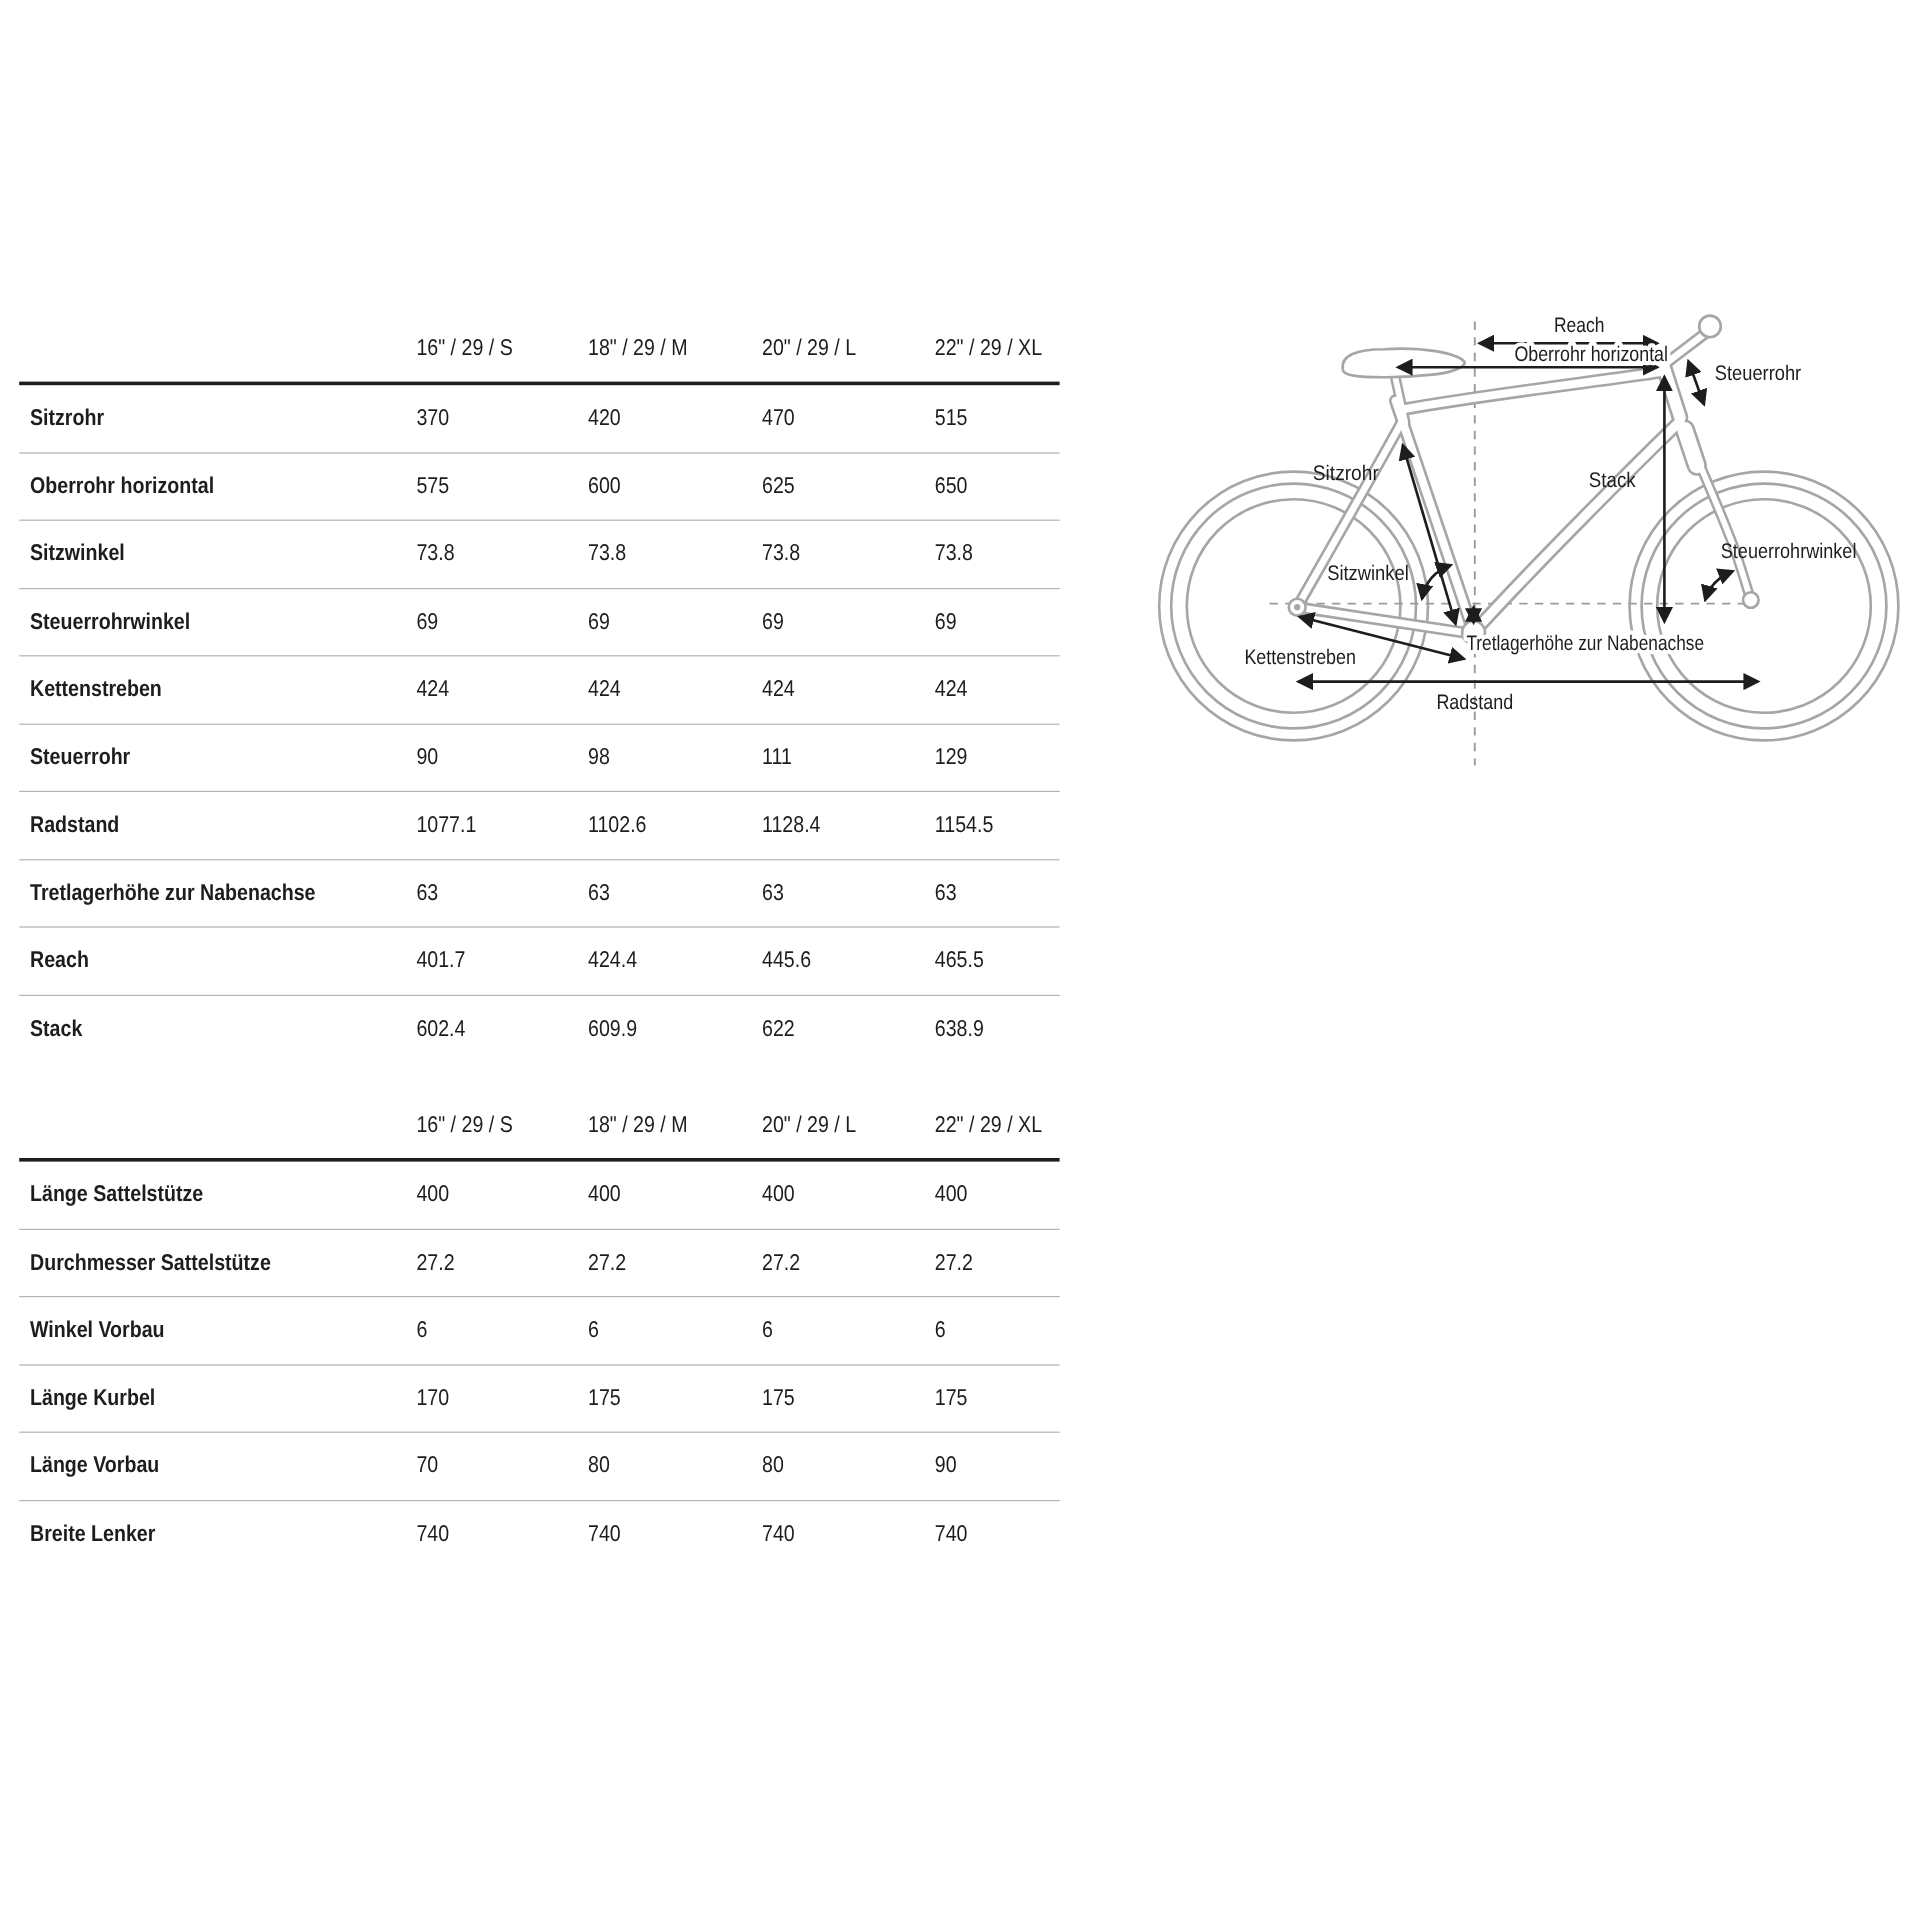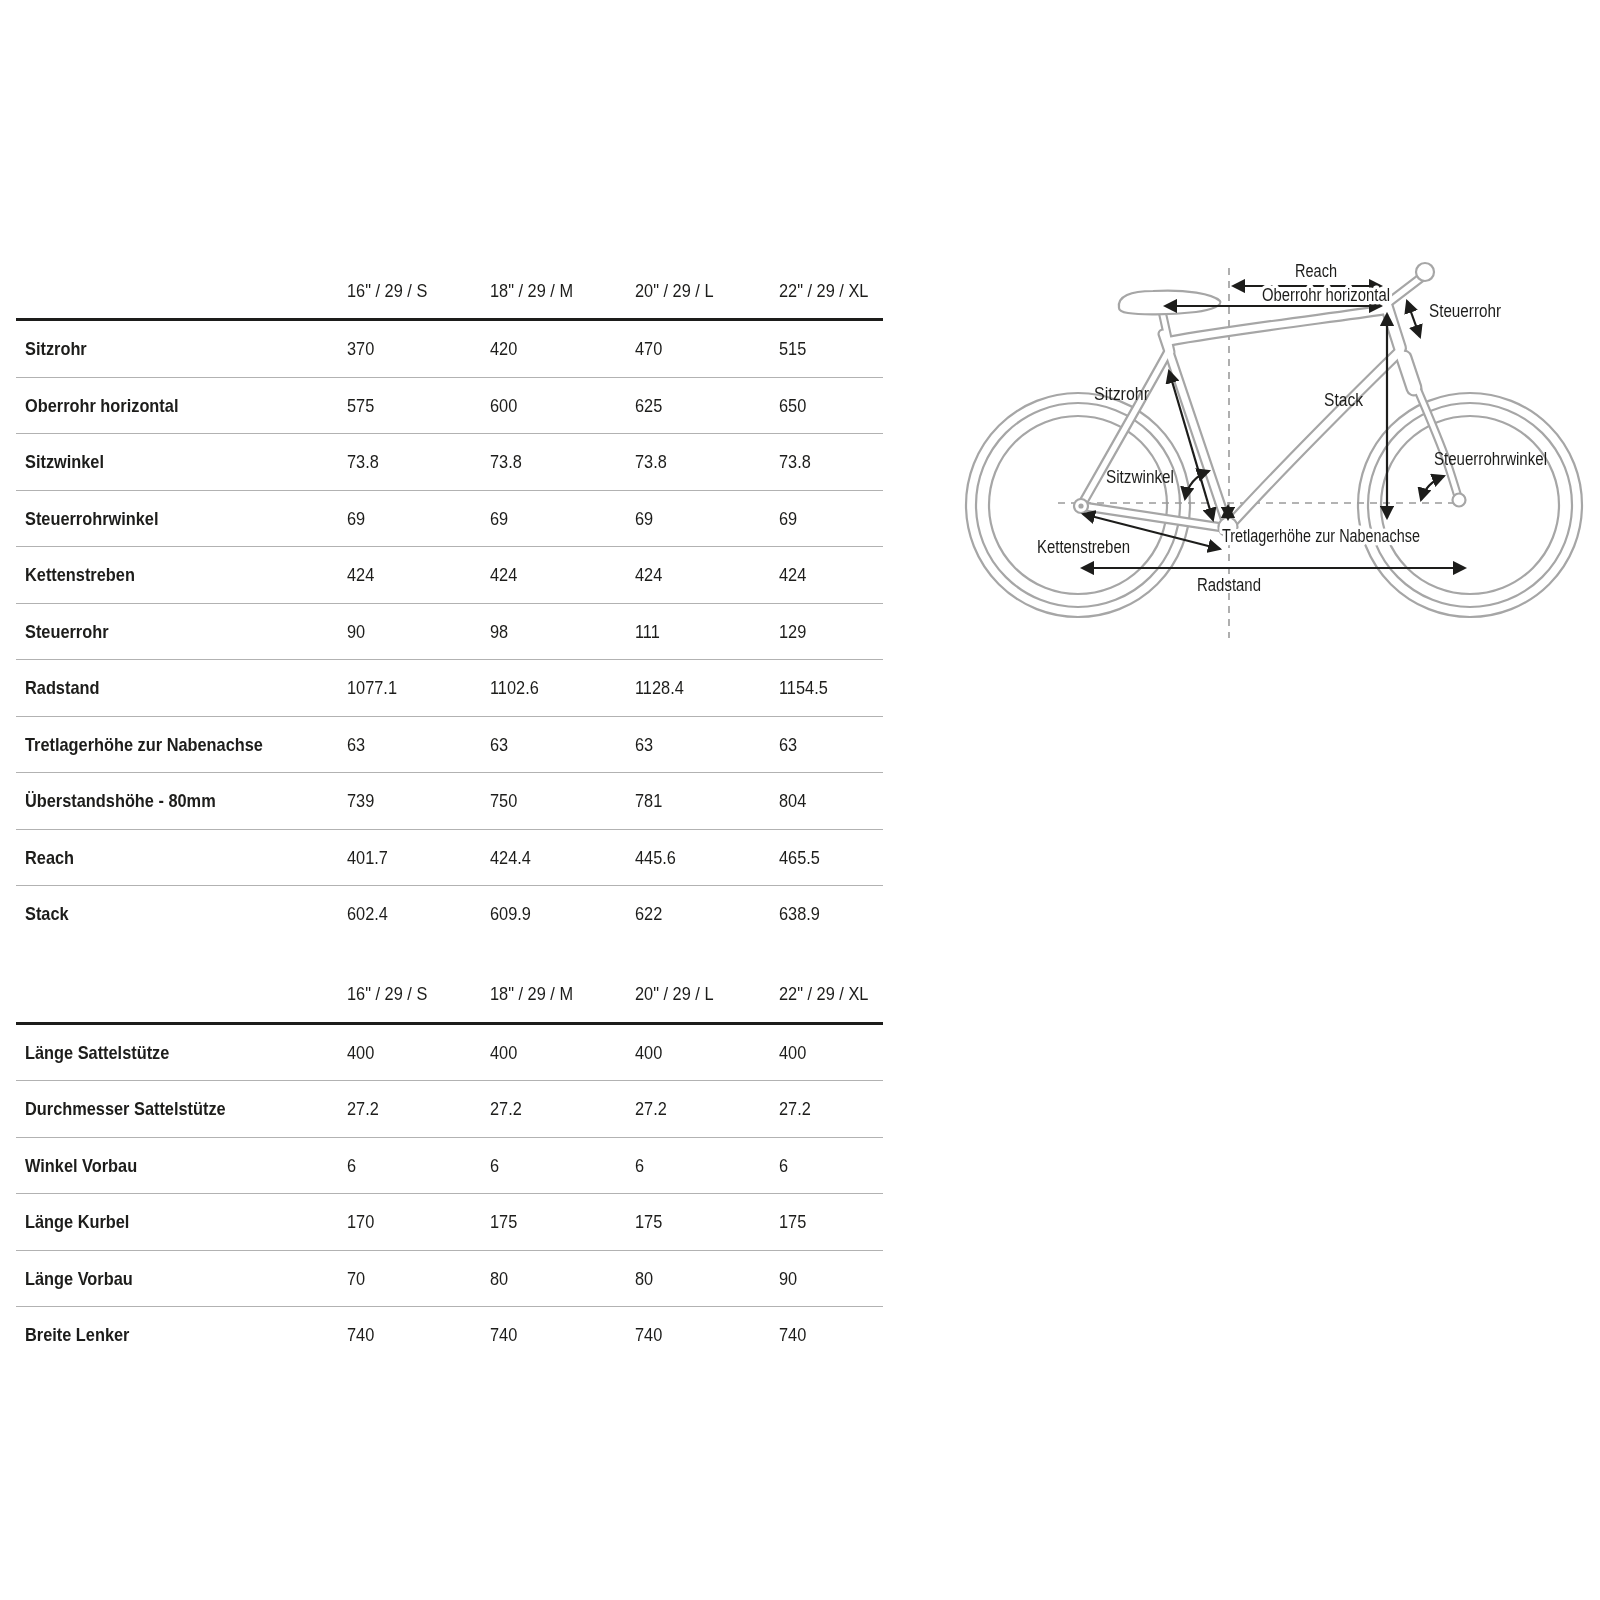--- a/index.html
+++ b/index.html
@@ -138,27 +138,20 @@
     </div>
 
     <div class="trow">
       <div class="cell label"><span>Tretlagerhöhe zur Nabenachse</span></div>
       <div class="cell"><span>63</span></div>
       <div class="cell"><span>63</span></div>
       <div class="cell"><span>63</span></div>
       <div class="cell"><span>63</span></div>
     </div>
 
-    <div class="trow">
-      <div class="cell label"><span>Überstandshöhe - 80mm</span></div>
-      <div class="cell"><span>739</span></div>
-      <div class="cell"><span>750</span></div>
-      <div class="cell"><span>781</span></div>
-      <div class="cell"><span>804</span></div>
-    </div>
 
     <div class="trow">
       <div class="cell label"><span>Reach</span></div>
       <div class="cell"><span>401.7</span></div>
       <div class="cell"><span>424.4</span></div>
       <div class="cell"><span>445.6</span></div>
       <div class="cell"><span>465.5</span></div>
     </div>
 
     <div class="trow no-border">

